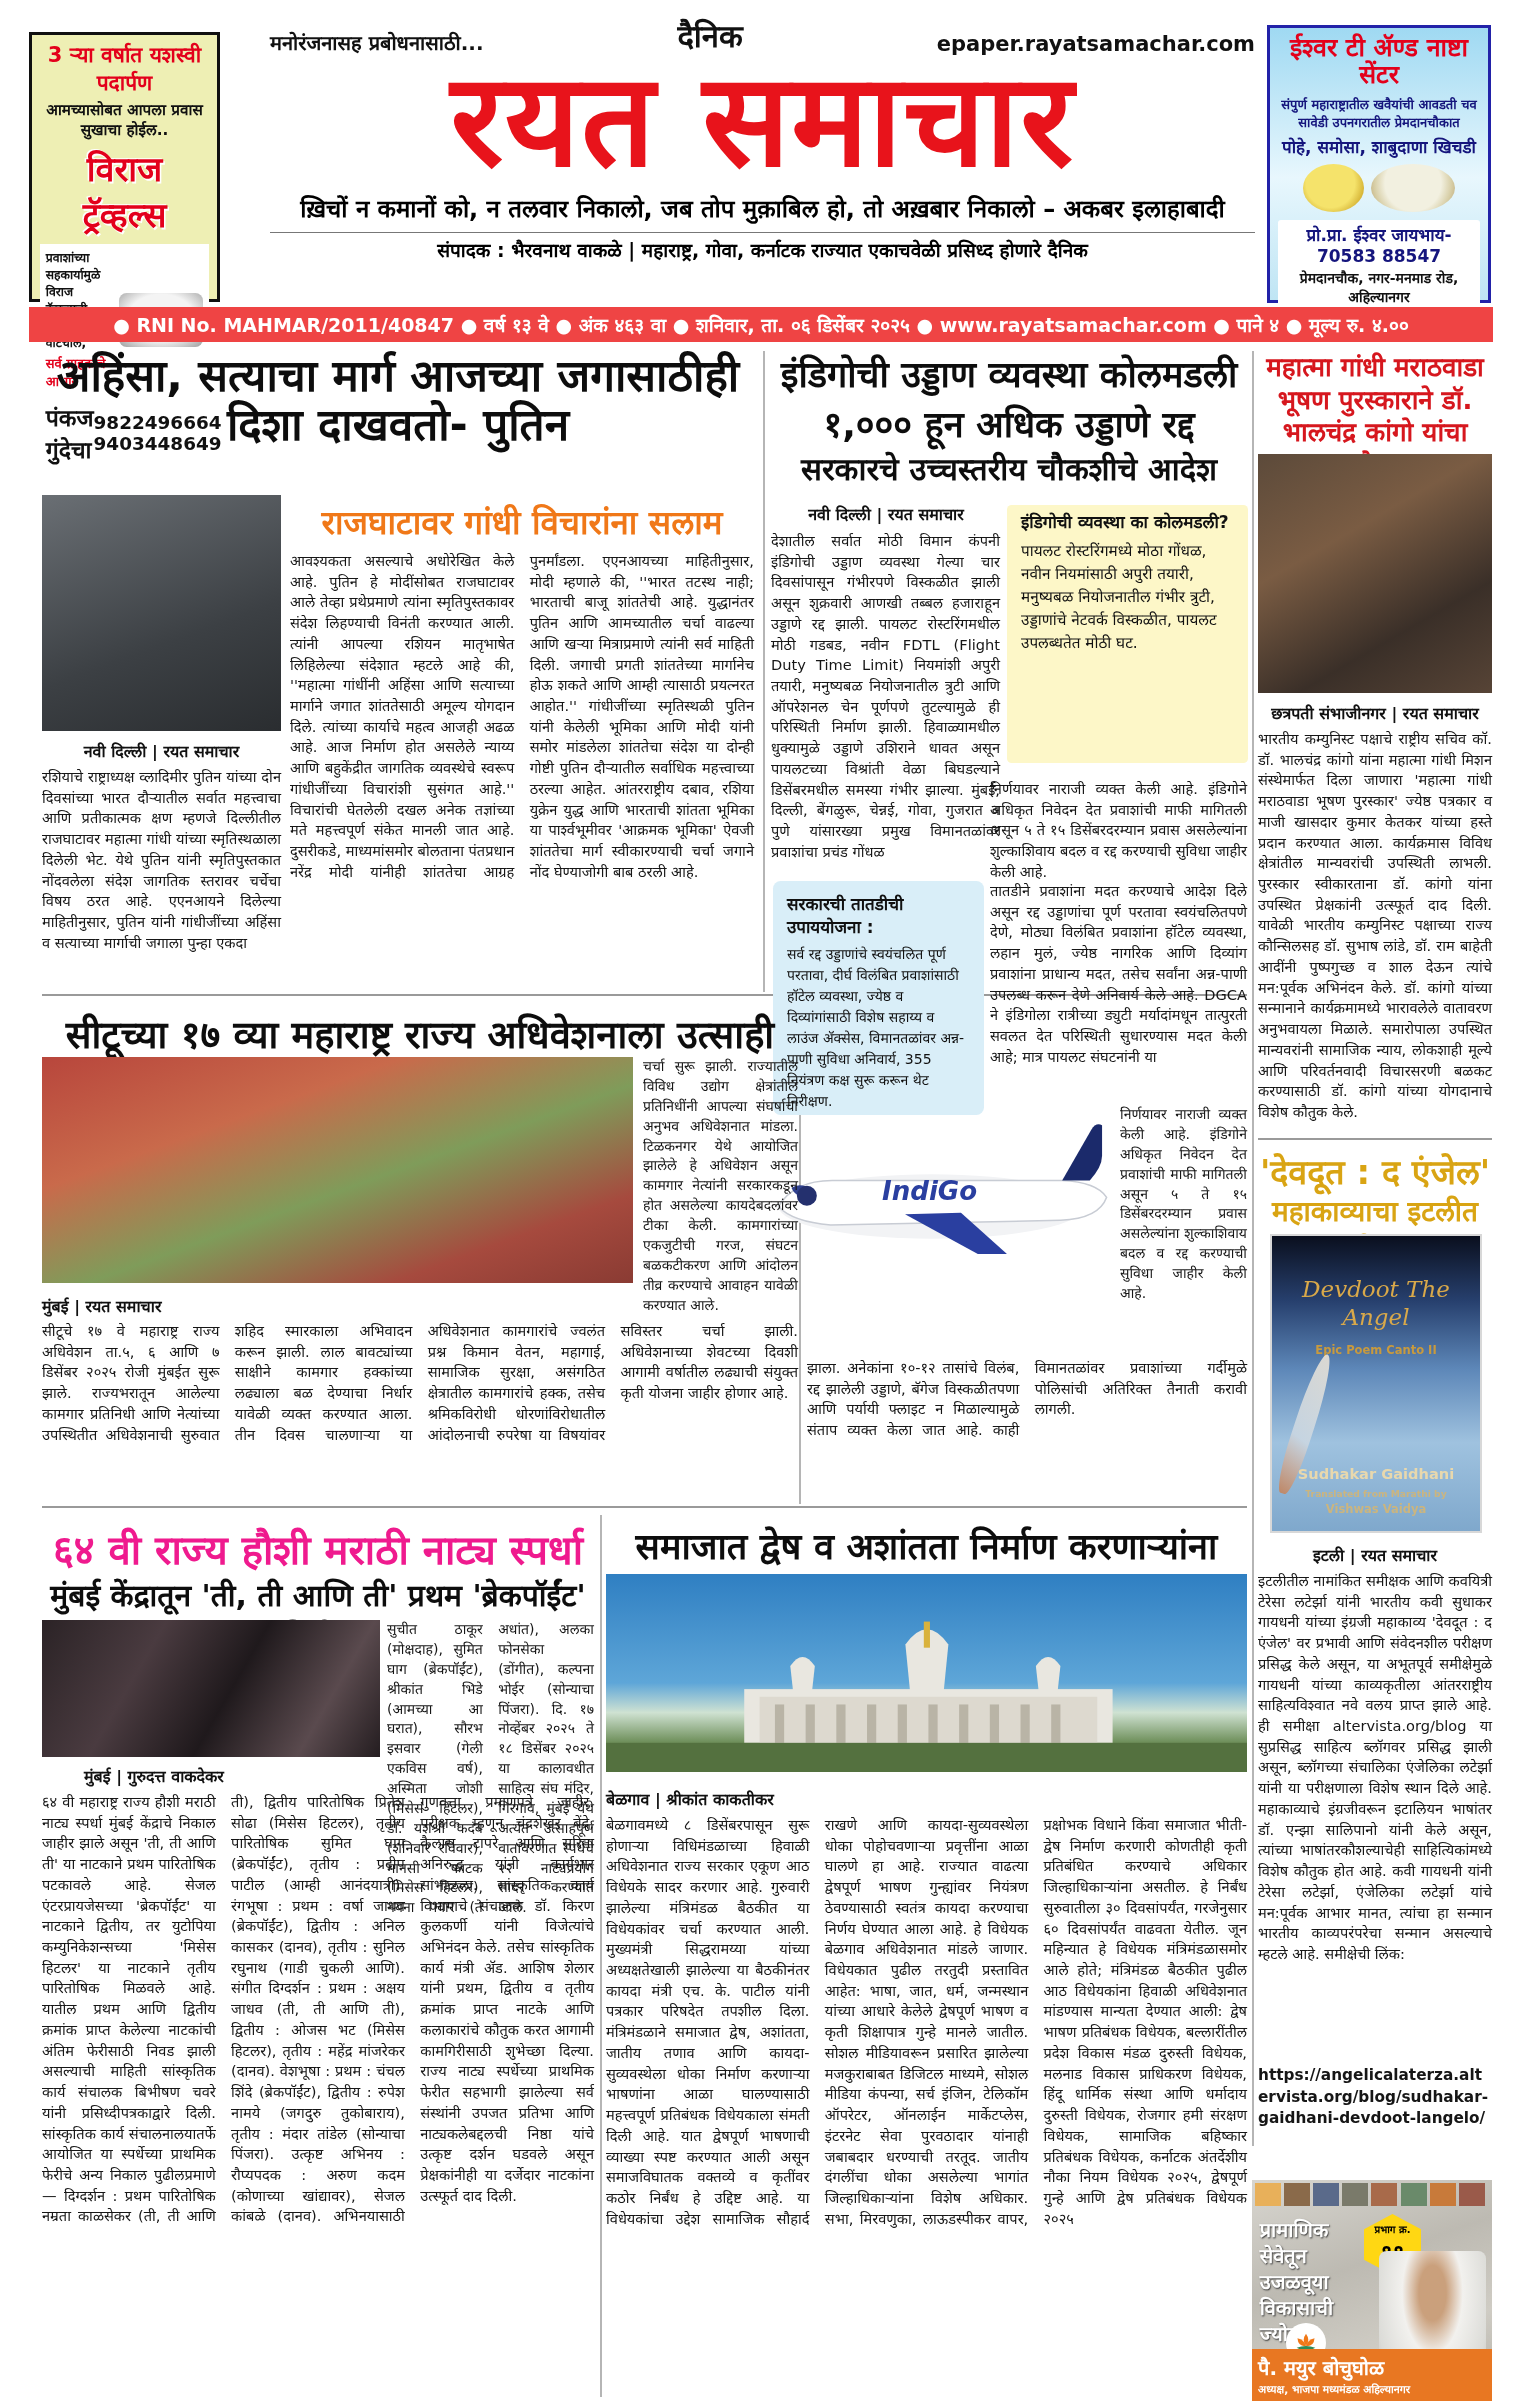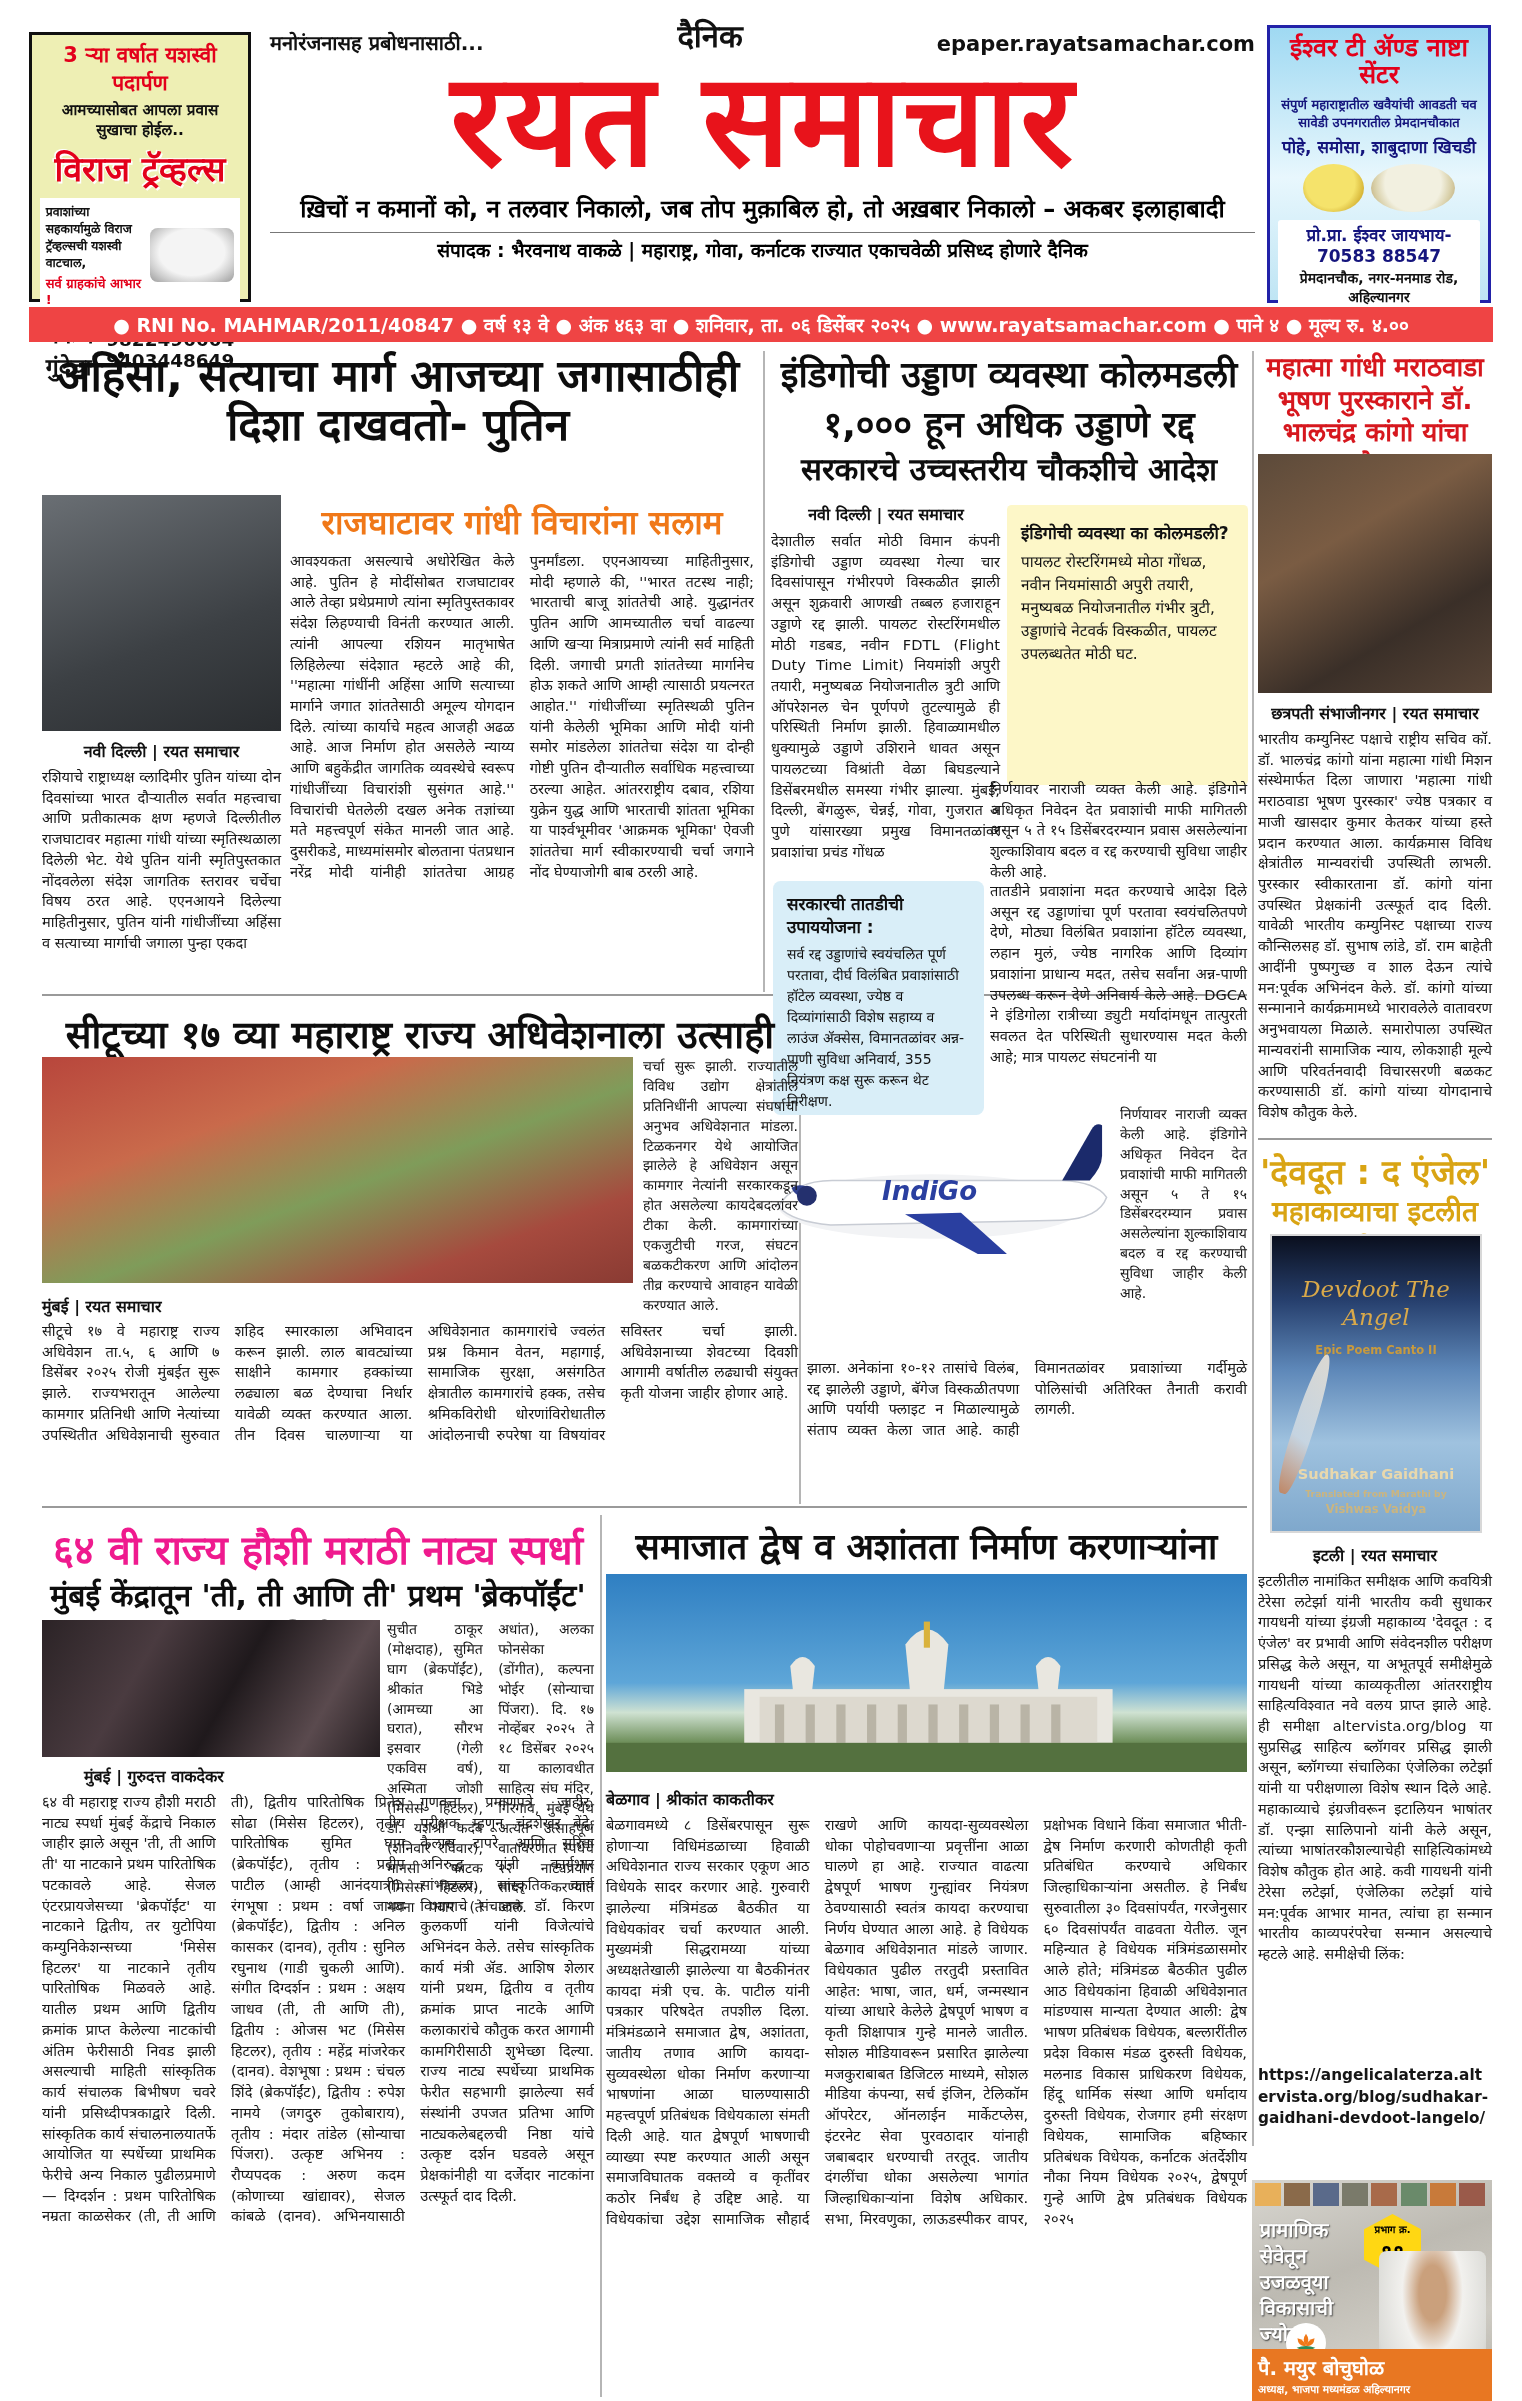--- a/index.html
+++ b/index.html
@@ -20,37 +20,37 @@
   .ad-left{background:#eeefb4;border:3.8px solid #101010;}
   .ad-right{background:linear-gradient(180deg,#9fd9f2,#e8f7fd 55%,#bfe5f4);border:3.8px solid #2222a8;}
   .photo{position:absolute;overflow:hidden;}
   .caption-dark{background:linear-gradient(160deg,#6a6f74,#3c4044 60%,#2a2d30);}
   
   .hl-black{font-weight:800;color:#0d0d0d;}
   .hl-orange{font-weight:800;color:#f07818;}
   .hl-red{font-weight:800;color:#d6171e;}
   .hl-pink{font-weight:800;color:#ef1a8e;}
   .hl-gold{font-weight:800;color:#d9a413;}
-  .box-yellow{background:#fdf7c8;border-radius:4.6px;padding:17px 14px;}
+  .box-yellow{background:#fdf7c8;border-radius:4.6px;padding:6px 14px;}
   .box-blue{background:#d9eef8;border-radius:7.7px;padding:12.3px 14px;}
   .box-title{font-weight:bold;font-size:17px;line-height:1.35;}
   .box-body{font-size:15.3px;line-height:1.5;}
   .cols-2{column-count:2;column-gap:15.3px;}
   .cols-3{column-count:3;column-gap:15.3px;}
   .cols-4{column-count:4;column-gap:15.3px;}
   .link-bold{font-weight:bold;word-break:break-all;}
   .hex{clip-path:polygon(50% 0,100% 25%,100% 75%,50% 100%,0 75%,0 25%);background:#ffd713;
        display:flex;flex-direction:column;align-items:center;justify-content:center;color:#000;}
 </style>
 </head>
 <body>
 
 <div class="page">
 
-  <div class="abs ad-left" style="left:29px;top:32px;width:222px;height:270px;padding:4.6px 7.7px;box-sizing:border-box;">
+  <div class="abs ad-left" style="left:29px;top:32px;width:191px;height:270px;padding:4.6px 7.7px;box-sizing:border-box;">
     <div class="center" style="font-size:21px;font-weight:800;color:#e3001b;">3 ऱ्या वर्षात यशस्वी पदार्पण</div>
     <div class="center" style="font-size:15.3px;font-weight:bold;margin-top:3.1px;">आमच्यासोबत आपला प्रवास सुखाचा होईल..</div>
     <div class="center" style="font-size:34px;font-weight:800;color:#e3001b;text-shadow:1.5px 1.5px 0 #fff,-1.5px -1.5px 0 #fff;margin-top:6.1px;">विराज ट्रॅव्हल्स</div>
     <div style="background:#fff;margin-top:7.7px;padding:4.6px 6.1px;display:flex;gap:4.6px;align-items:center;">
       <div style="flex:1;">
         <div style="font-size:12.3px;font-weight:bold;">प्रवाशांच्या सहकार्यामुळे विराज ट्रॅव्हल्सची यशस्वी वाटचाल,</div>
         <div style="font-size:13px;font-weight:800;color:#e3001b;margin-top:3.1px;">सर्व ग्राहकांचे आभार !</div>
       </div>
       <div style="width:84px;height:54px;background:radial-gradient(ellipse at 50% 45%,#f4f4f4 55%,#cfcfcf 75%,#9b9b9b 100%);border-radius:7.7px;"></div>
     </div>

